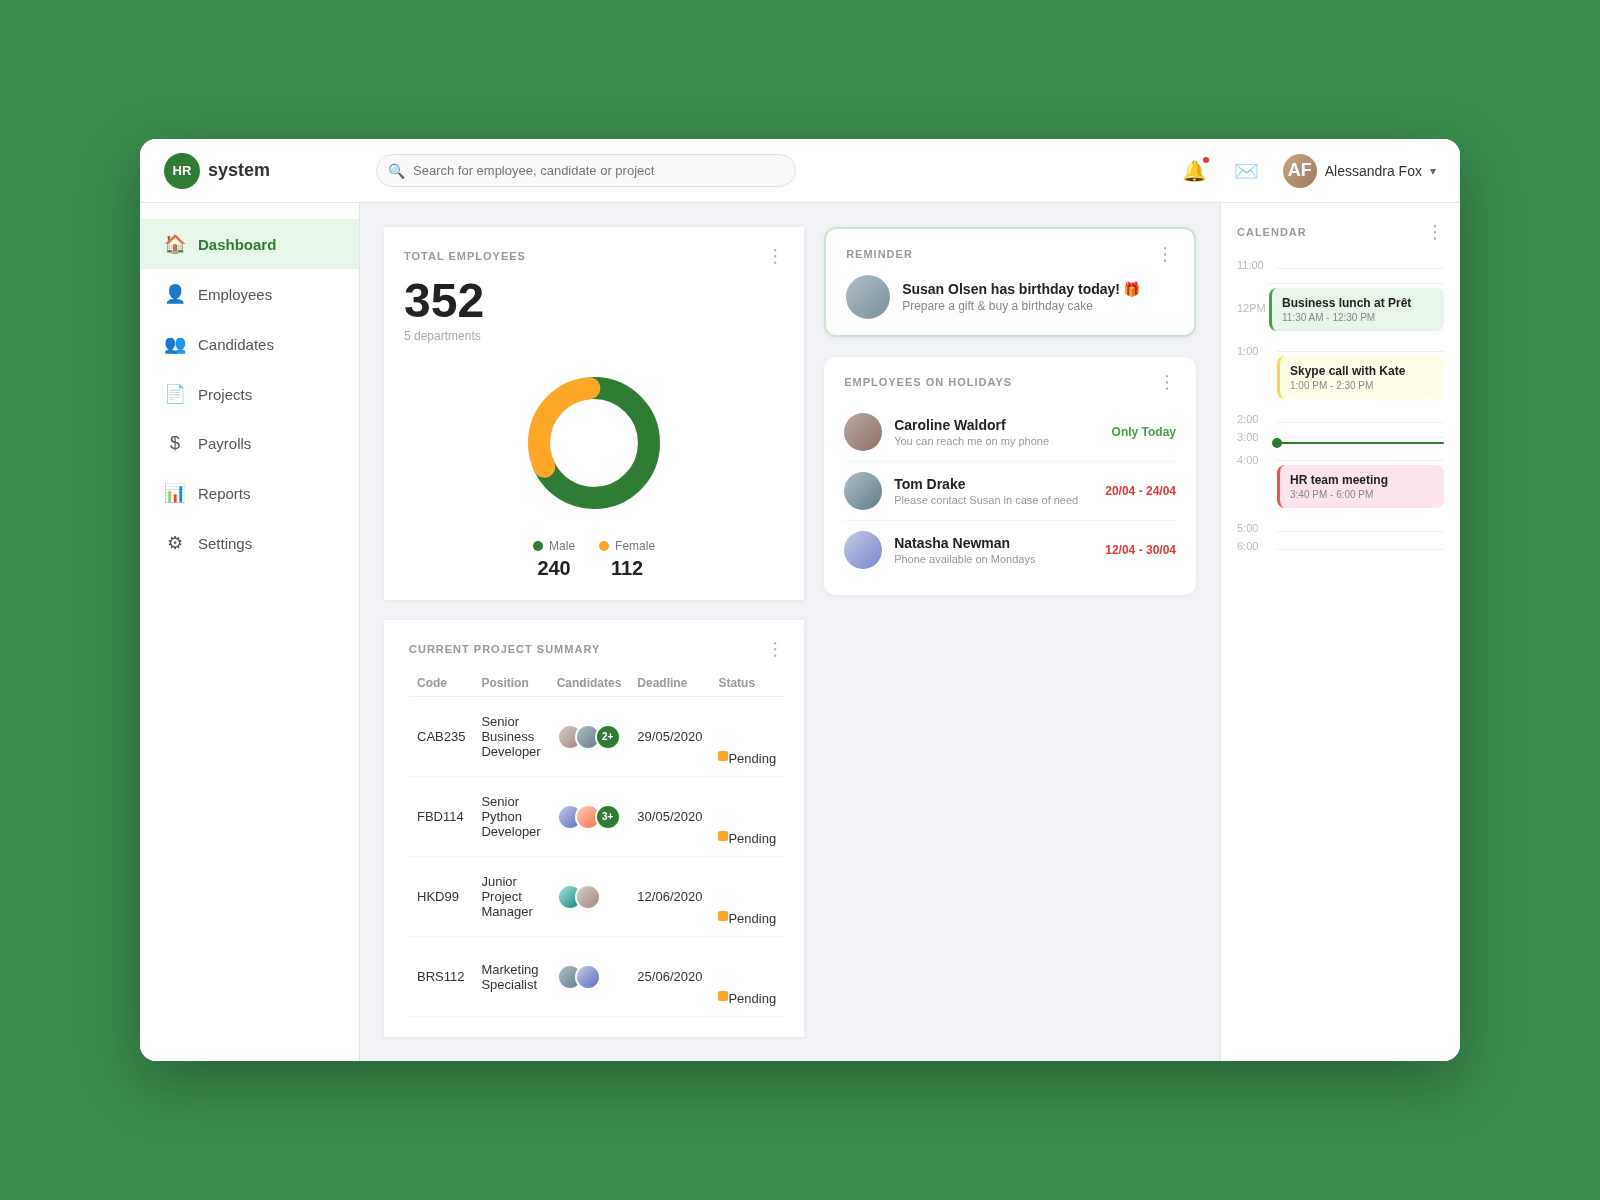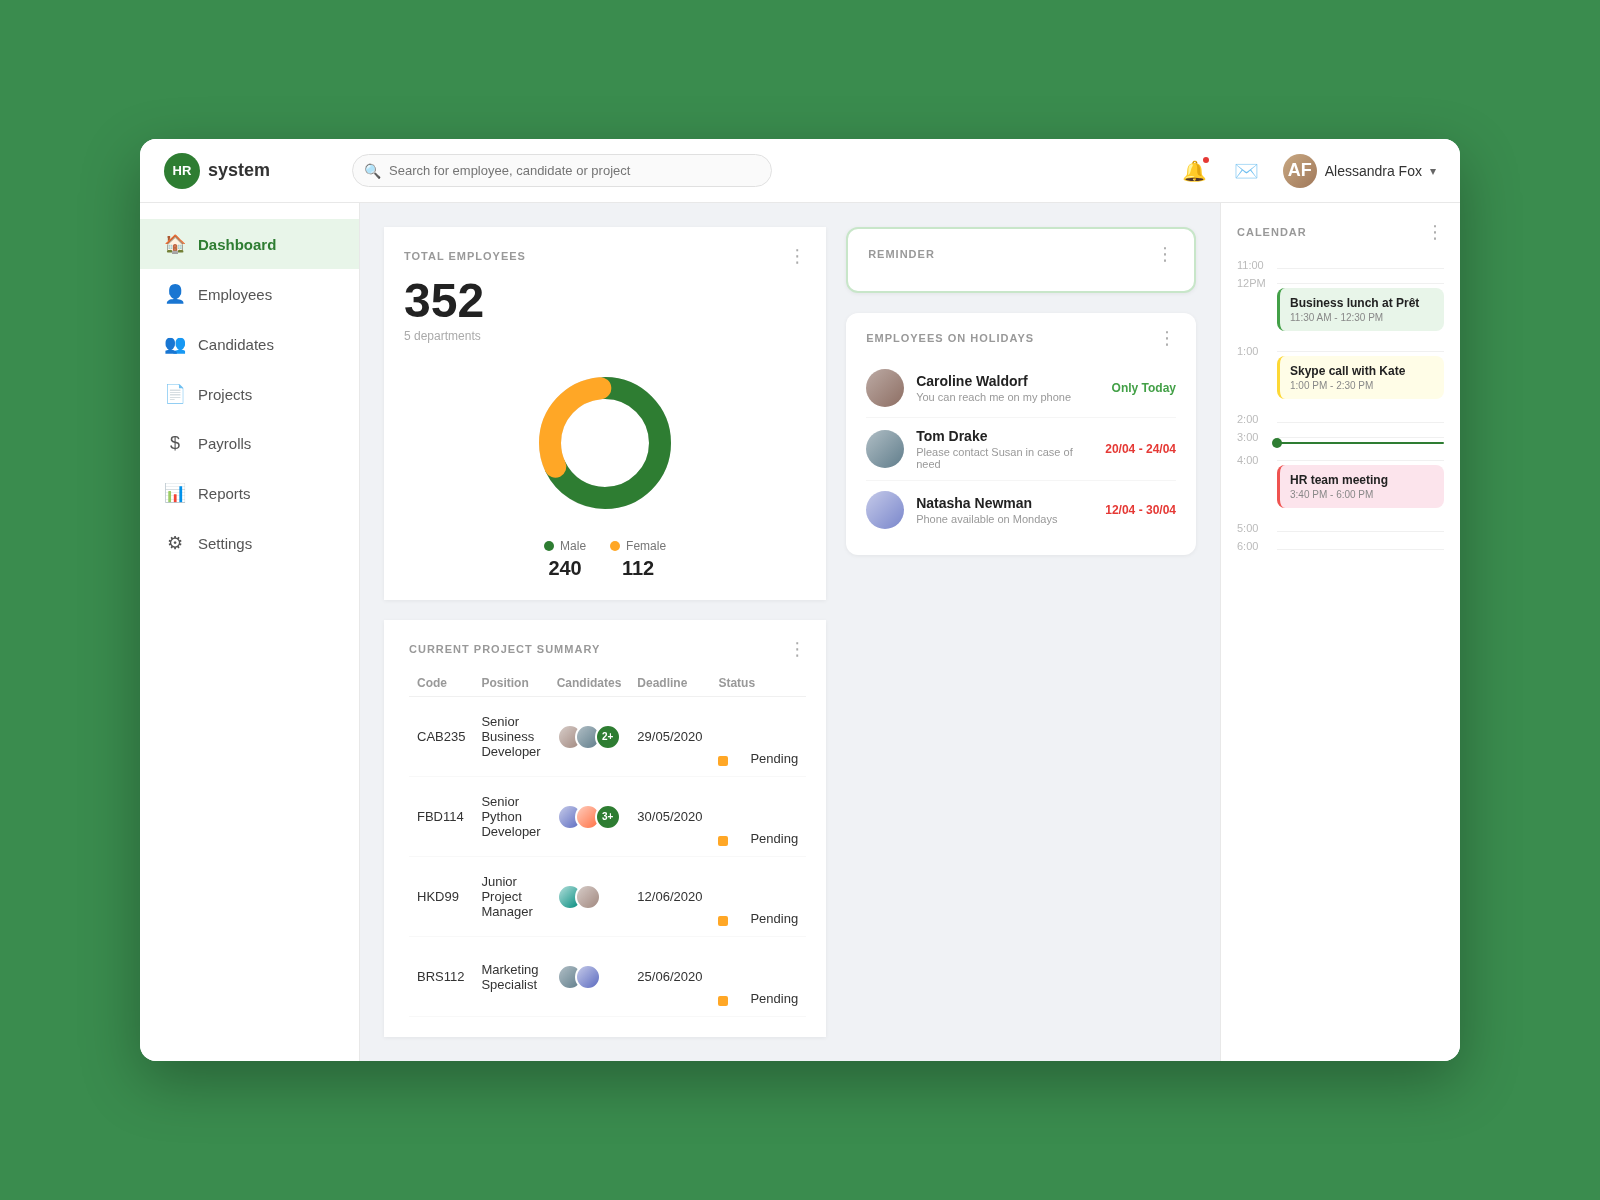--- a/index.html
+++ b/index.html
@@ -23,21 +23,21 @@
       flex-direction: column;
     }
     
     .top-nav {
       background: #fff;
       height: 64px;
       display: flex;
       align-items: center;
       padding: 0 24px;
       border-bottom: 1px solid #e8e8e8;
-      gap: 8px;
+      gap: 32px;
     }
     .logo-area {
       display: flex;
       align-items: center;
       gap: 8px;
       min-width: 180px;
     }
     .logo-circle {
       width: 36px; height: 36px;
       background: #2e7d32;
@@ -315,21 +315,21 @@
     .cav5 { background: linear-gradient(135deg, #b2dfdb, #00897b); }
     .plus-badge {
       width: 26px; height: 26px; border-radius: 50%;
       background: #2e7d32;
       color: #fff; font-size: 10px; font-weight: 700;
       display: flex; align-items: center; justify-content: center;
       border: 2px solid #fff;
       margin-left: 2px;
     }
     .status-badge {
-      display: flex; align-items: flex-end; gap: 22px; margin-top: 44px;
+      display: flex; align-items: flex-start; gap: 0; margin-top: 44px;
     }
     .status-dot {
       width: 10px; height: 10px; border-radius: 2px;
       background: #ffa726;
     }
 
     
     .calendar-col {
       width: 240px;
       background: #fff;
@@ -513,20 +513,27 @@
           </div>
         </div>
       </div>
 
       <div class="right-col">
 
         <div class="reminder-card">
           <div class="card-header">
             <span class="card-label">REMINDER</span>
             <span class="more-btn">⋮</span>
+          </div>
+          <div class="reminder-inner">
+            <div class="reminder-avatar"></div>
+            <div>
+              <div class="reminder-text">Susan Olsen has birthday today! 🎁</div>
+              <div class="reminder-sub">Prepare a gift &amp; buy a birthday cake</div>
+            </div>
           </div>
         </div>
 
         <div class="holidays-card">
           <div class="card-header">
             <span class="card-label">EMPLOYEES ON HOLIDAYS</span>
             <span class="more-btn">⋮</span>
           </div>
           <div class="holiday-item">
             <div class="holiday-avatar hav1"></div>
@@ -652,21 +659,21 @@
         <span class="cal-label">CALENDAR</span>
         <span class="more-btn">⋮</span>
       </div>
       <div class="cal-timeline">
 
         <div style="display:flex;align-items:center;gap:8px;margin-bottom:4px;">
           <span class="time-label">11:00</span>
           <div class="time-line"></div>
         </div>
 
-        <div style="display:flex;align-items:flex-start;gap:8px;margin-bottom:4px;">
+        <div style="display:flex;align-items:center;gap:0;margin-bottom:4px;">
           <span class="time-label">12PM</span>
           <div style="flex:1;">
             <div class="time-line" style="margin-bottom:4px;"></div>
             <div class="cal-event event-green">
               <div class="event-title">Business lunch at Prêt</div>
               <div class="event-time">11:30 AM - 12:30 PM</div>
             </div>
           </div>
         </div>
 

